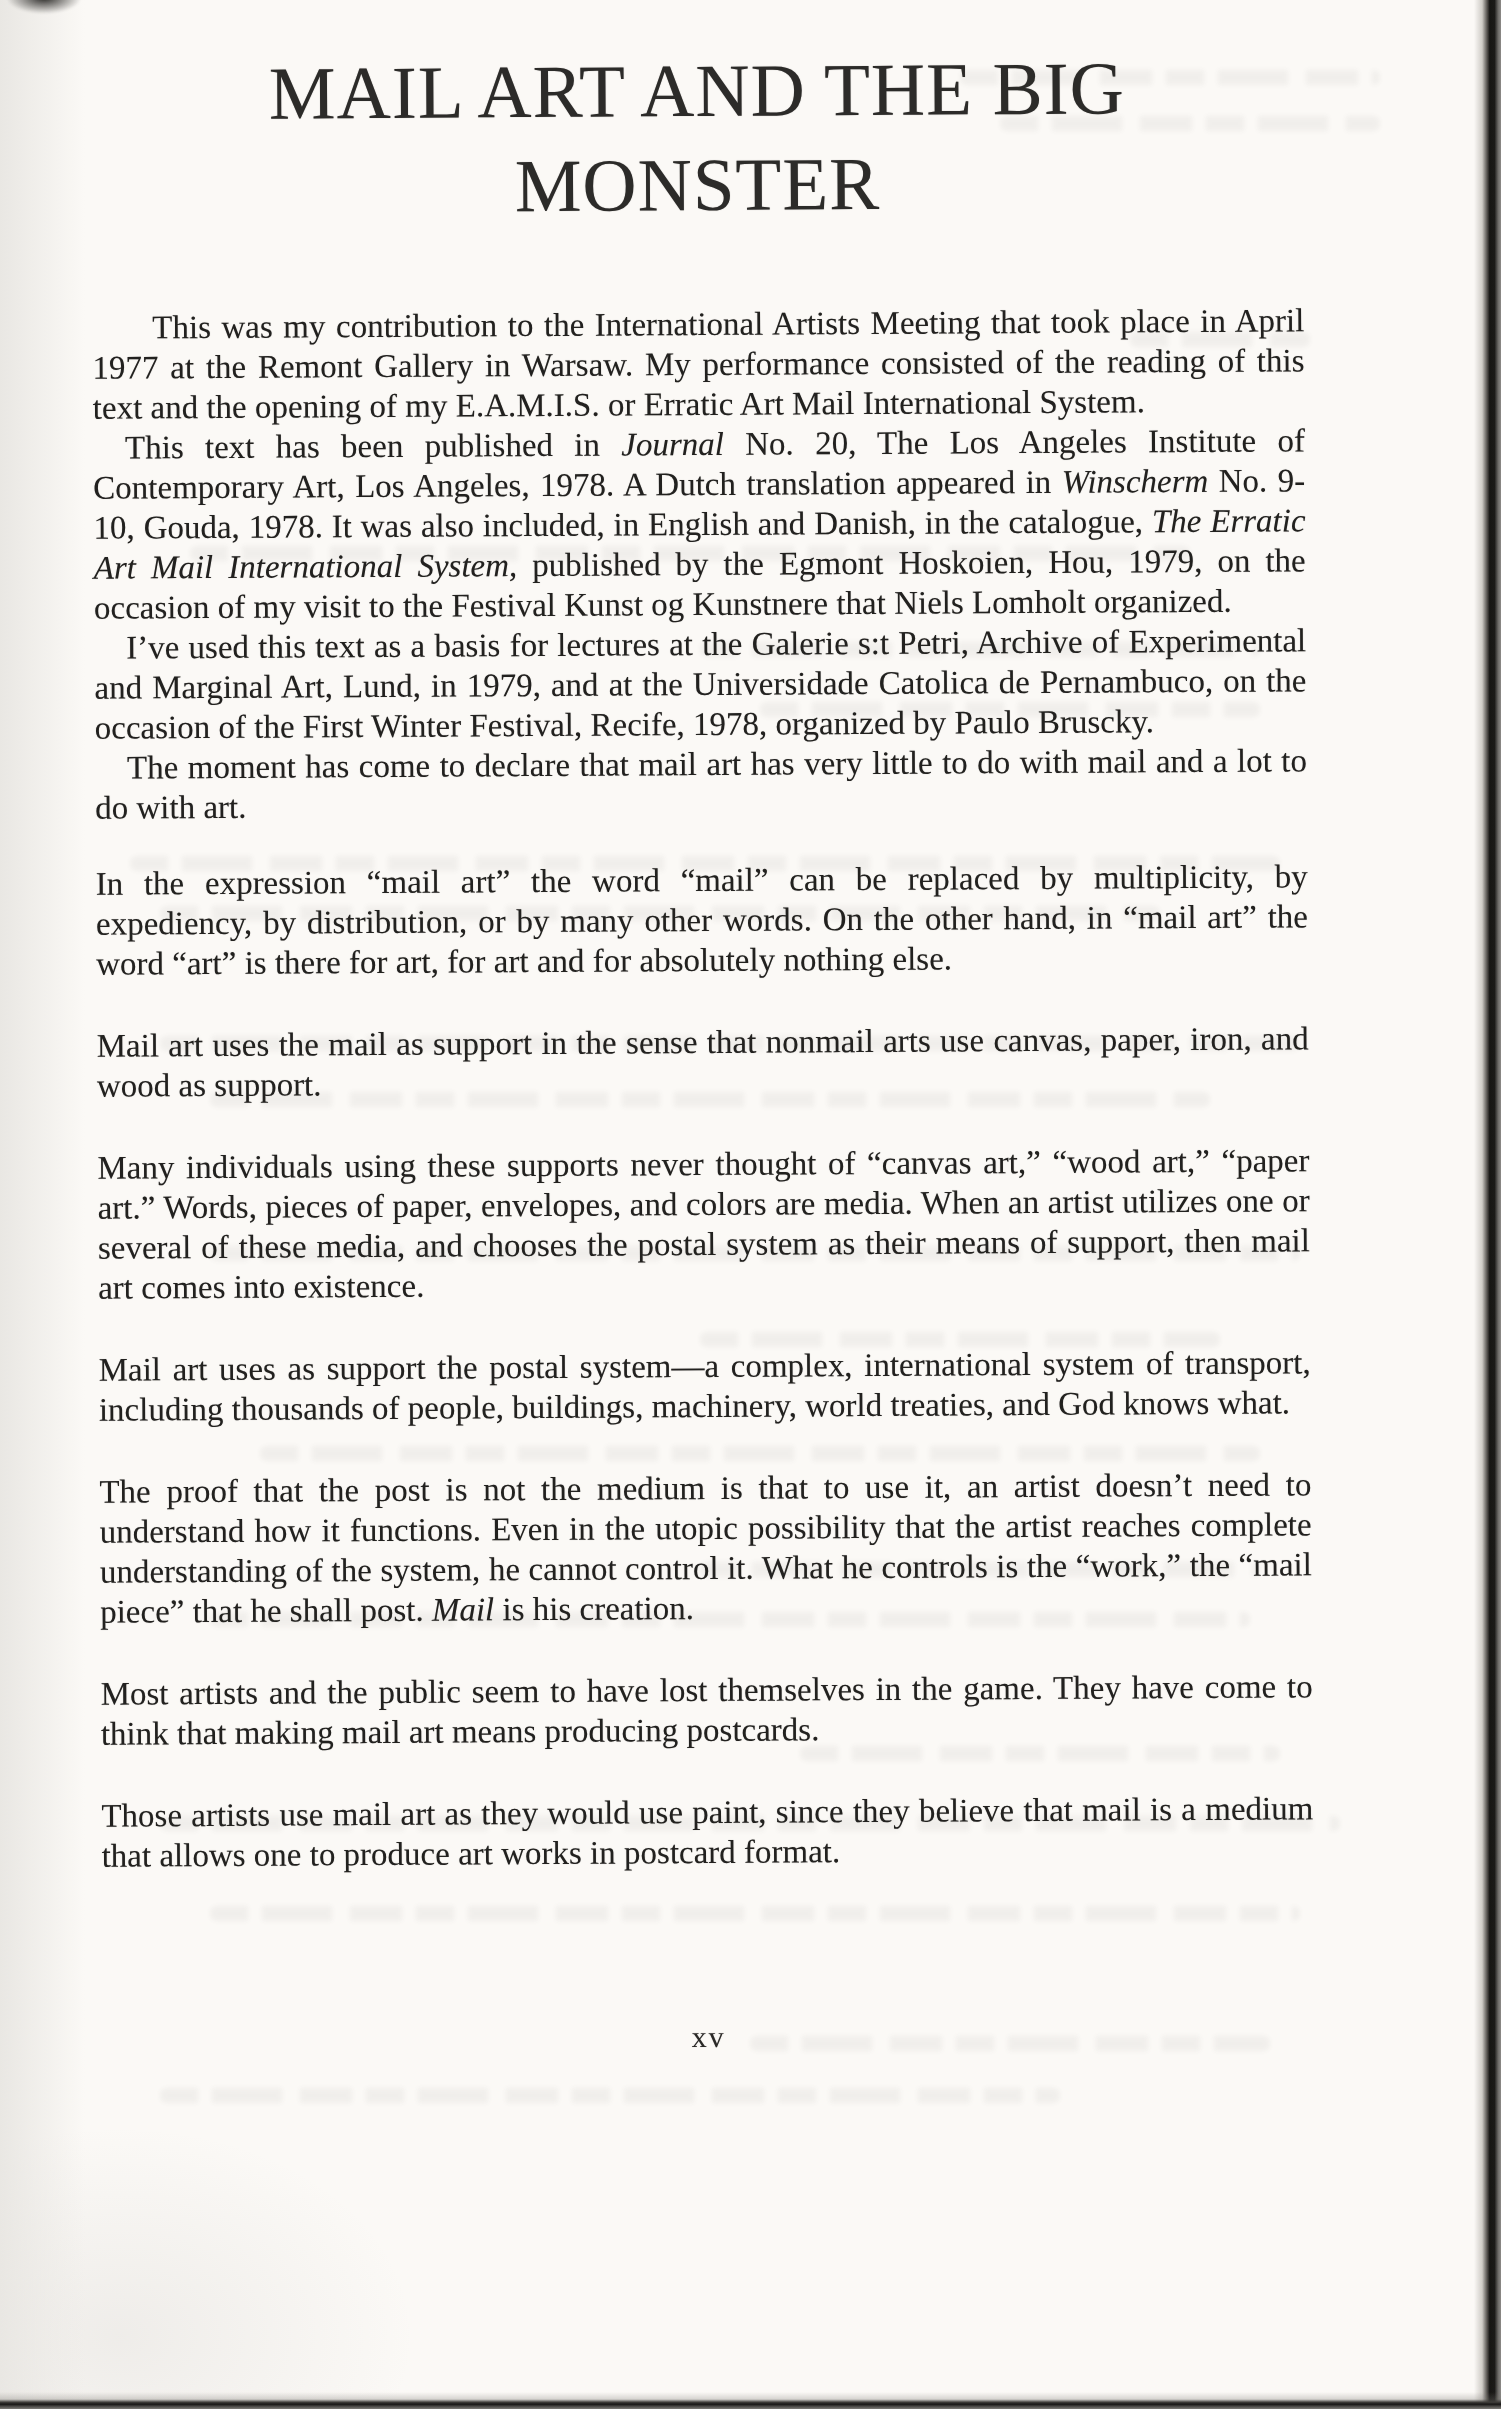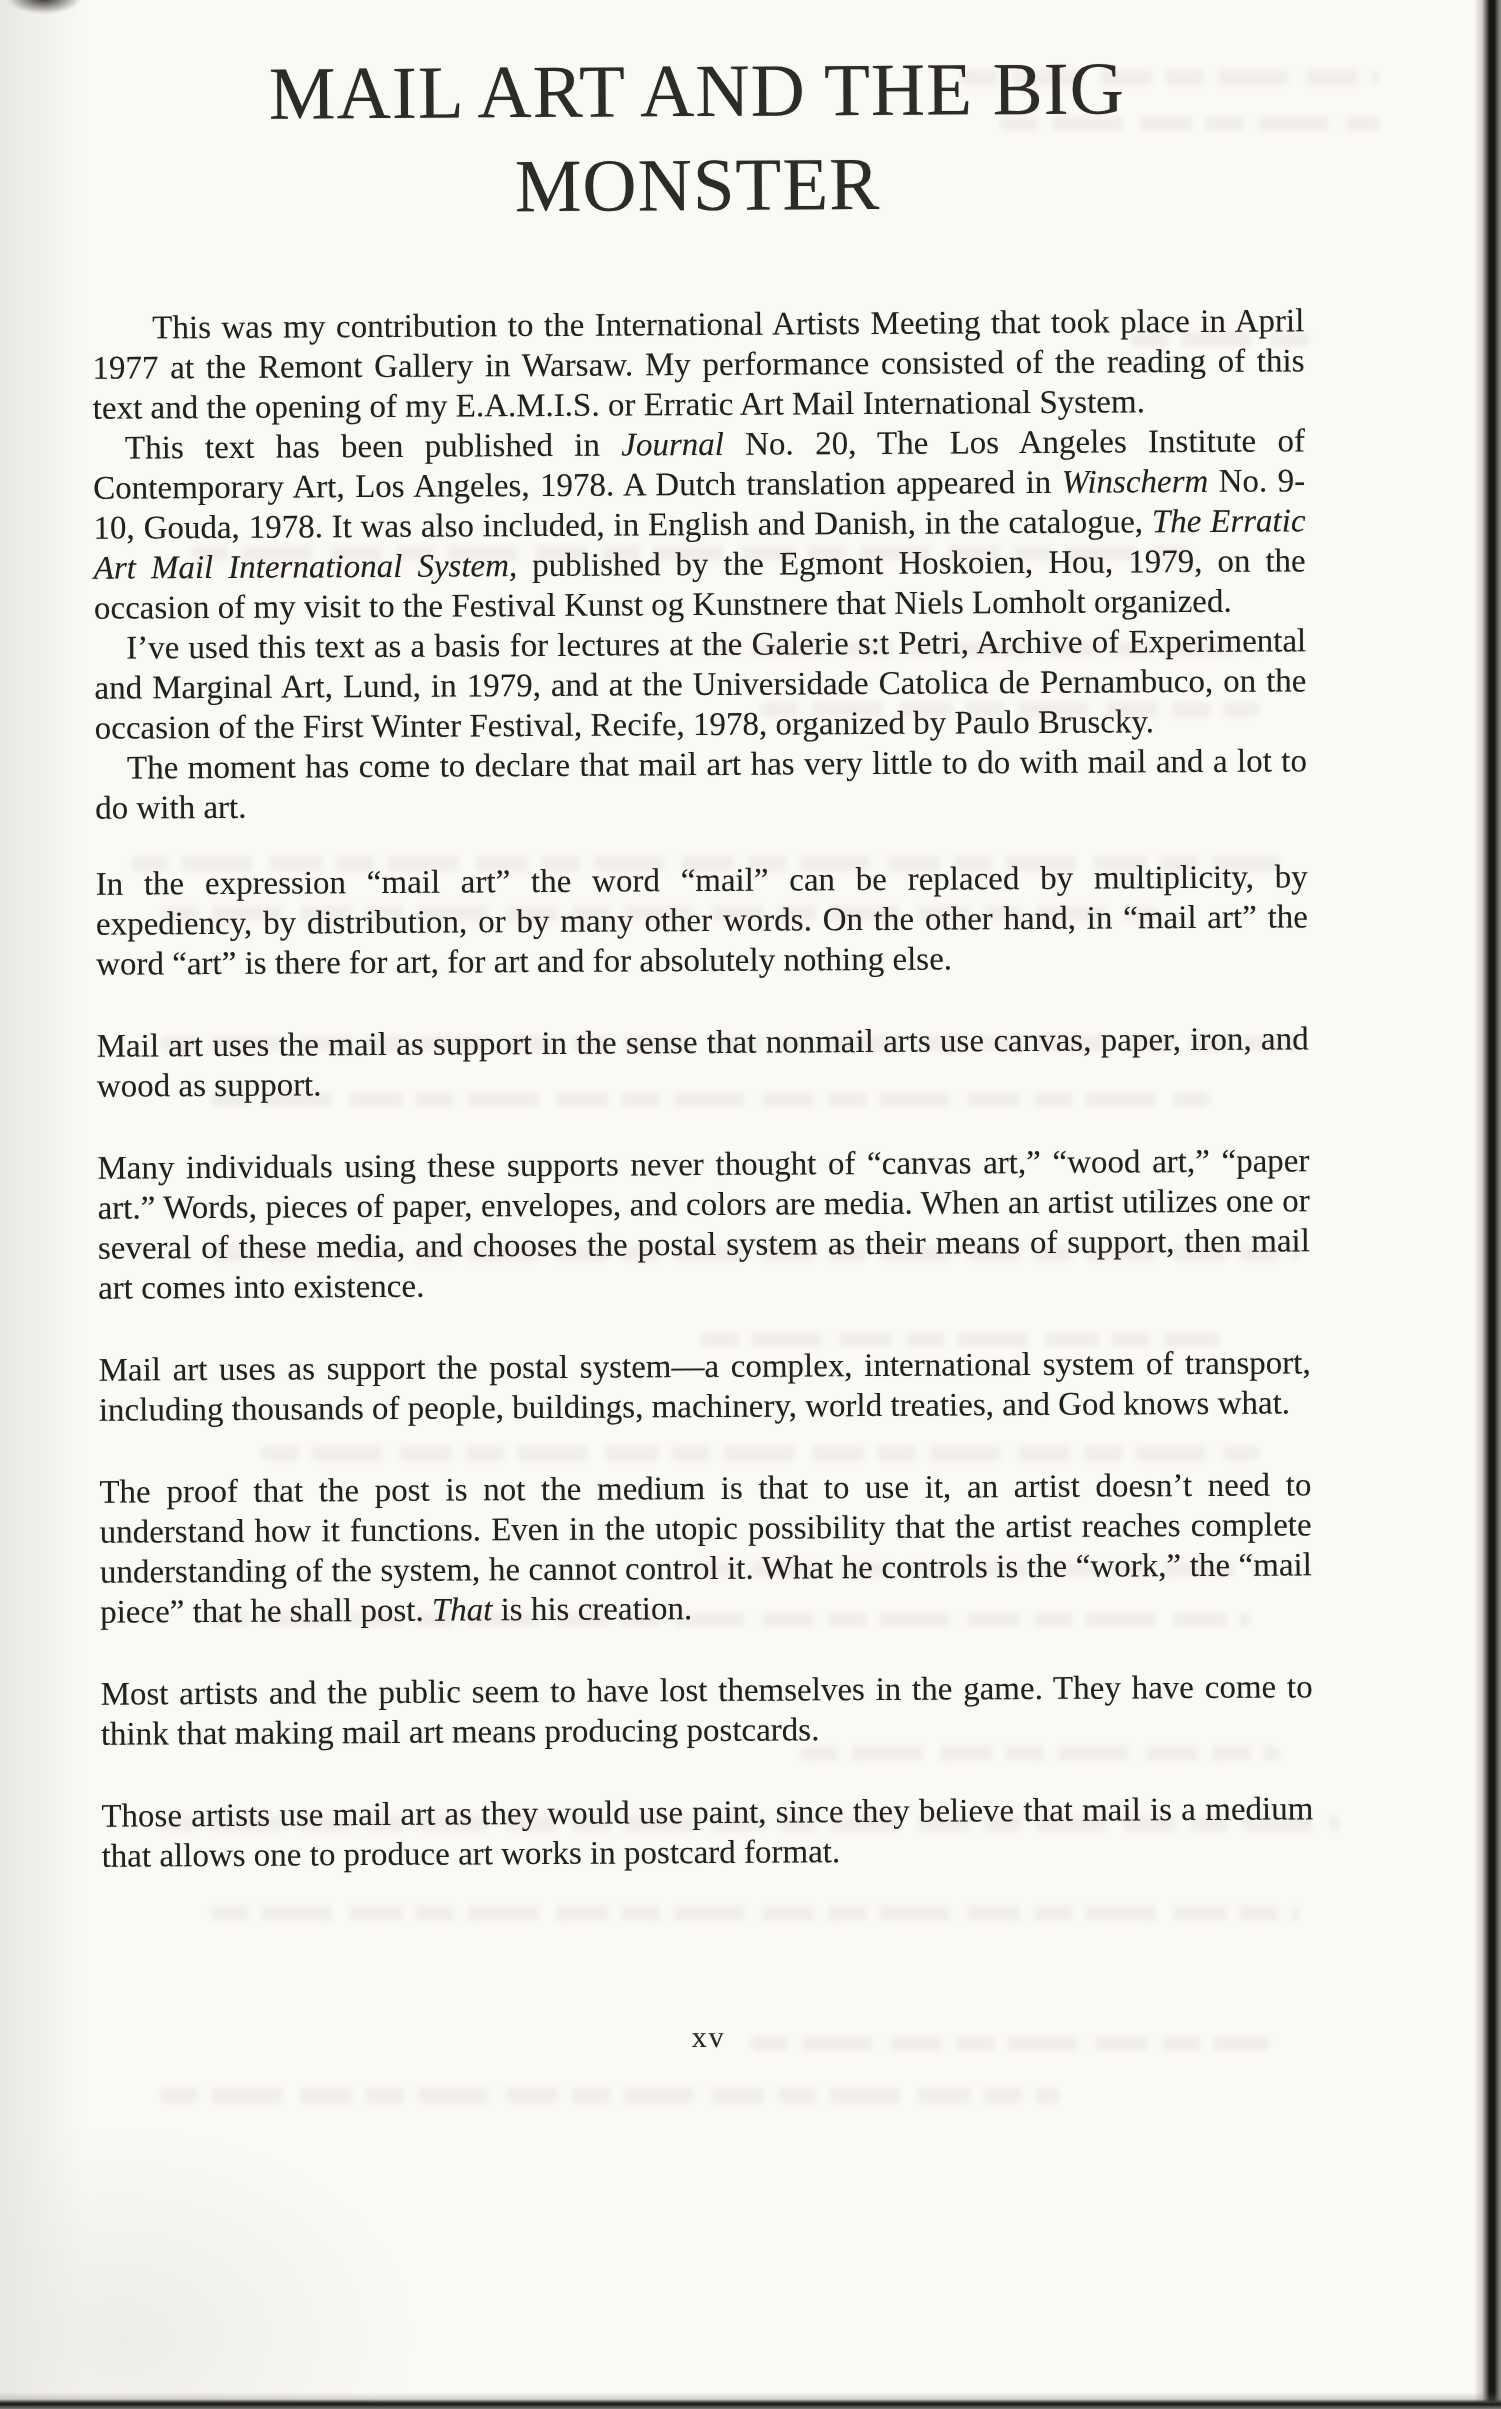--- a/index.html
+++ b/index.html
@@ -106,21 +106,21 @@
       <p class="para"><span>This text has been published in </span><i>Journal</i><span> No. 20, The Los Angeles Institute of Contemporary Art, Los Angeles, 1978. A Dutch translation appeared in </span><i>Winscherm</i><span> No. 9-10, Gouda, 1978. It was also included, in English and Danish, in the catalogue, </span><i>The Erratic Art Mail International System,</i><span> published by the Egmont Hoskoien, Hou, 1979, on the occasion of my visit to the Festival Kunst og Kunstnere that Niels Lomholt organized.</span></p>
       <p class="para"><span>I’ve used this text as a basis for lectures at the Galerie s:t Petri, Archive of Experimental and Marginal Art, Lund, in 1979, and at the Universidade Catolica de Pernambuco, on the occasion of the First Winter Festival, Recife, 1978, organized by Paulo Bruscky.</span></p>
       <p class="para"><span>The moment has come to declare that mail art has very little to do with mail and a lot to do with art.</span></p>
     </div>
 
     <div class="blocks">
       <p class="para"><span>In the expression “mail art” the word “mail” can be replaced by multiplicity, by expediency, by distribution, or by many other words. On the other hand, in “mail art” the word “art” is there for art, for art and for absolutely nothing else.</span></p>
       <p class="para"><span>Mail art uses the mail as support in the sense that nonmail arts use canvas, paper, iron, and wood as support.</span></p>
       <p class="para"><span>Many individuals using these supports never thought of “canvas art,” “wood art,” “paper art.” Words, pieces of paper, envelopes, and colors are media. When an artist utilizes one or several of these media, and chooses the postal system as their means of support, then mail art comes into existence.</span></p>
       <p class="para"><span>Mail art uses as support the postal system—a complex, international system of transport, including thousands of people, buildings, machinery, world treaties, and God knows what.</span></p>
-      <p class="para"><span>The proof that the post is not the medium is that to use it, an artist doesn’t need to understand how it functions. Even in the utopic possibility that the artist reaches complete understanding of the system, he cannot control it. What he controls is the “work,” the “mail piece” that he shall post. </span><i>That</i><span> is his creation.</span></p>
+      <p class="para"><span>The proof that the post is not the medium is that to use it, an artist doesn’t need to understand how it functions. Even in the utopic possibility that the artist reaches complete understanding of the system, he cannot control it. What he controls is the “work,” the “mail piece” that he shall post. </span><i>Mail</i><span> is his creation.</span></p>
       <p class="para"><span>Most artists and the public seem to have lost themselves in the game. They have come to think that making mail art means producing postcards.</span></p>
       <p class="para"><span>Those artists use mail art as they would use paint, since they believe that mail is a medium that allows one to produce art works in postcard format.</span></p>
     </div>
 
     <div class="folio">xv</div>
   </div>
 
   <div class="corner-mark"></div>
   <div class="edge-right"></div>
   <div class="edge-bottom"></div>

